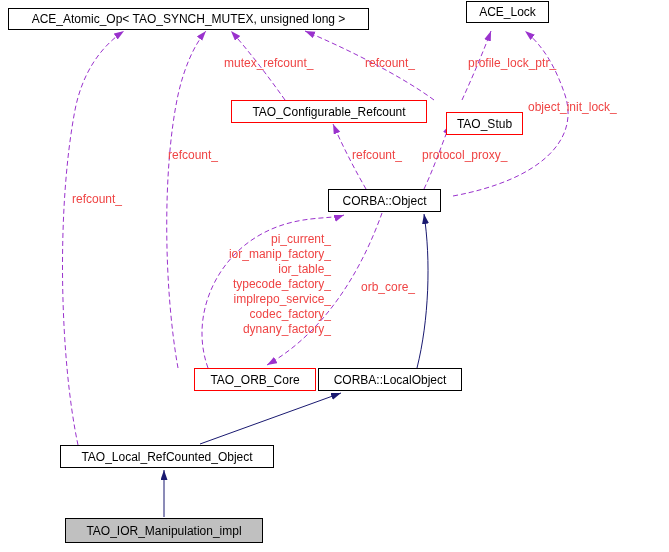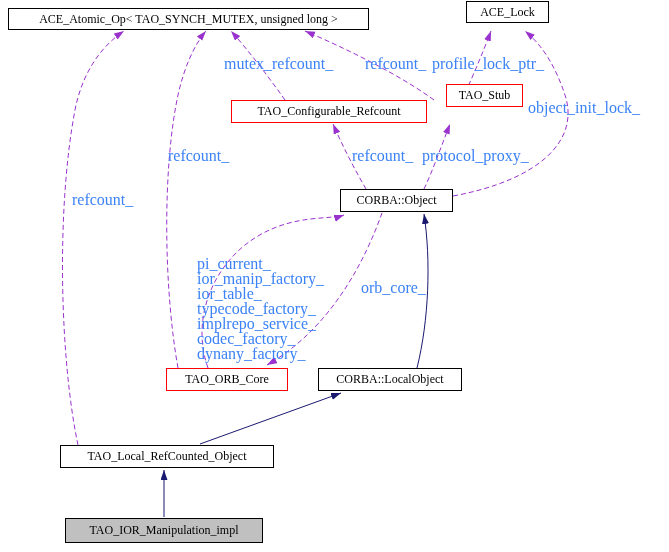--- a/index.html
+++ b/index.html
@@ -1,34 +1,34 @@
 <!DOCTYPE html>
 <html><head>
 <meta charset="utf-8">
 <style>
   html,body{margin:0;padding:0;background:#ffffff;}
   .canvas{
     position:relative;width:669px;height:552px;background:#ffffff;
-    font-family:Liberation Serif, serif;overflow:hidden;
+    font-family:Liberation Sans, sans-serif;overflow:hidden;
   }
   svg.edges{position:absolute;left:0;top:0;z-index:1;}
   .edge-usage{fill:none;stroke-width:1;stroke-dasharray:5,3;}
   .edge-inherit{fill:none;stroke-width:1;}
   .node{
     position:absolute;box-sizing:border-box;background:#ffffff;
     border:1px solid #000000;display:flex;align-items:center;justify-content:center;
     font-size:12px;color:#000000;white-space:nowrap;z-index:2;
   }
   .node-red{border-color:#ff0000;margin-left:28px;}
   .node-focus{background:#c0c0c0;}
   .elabel{
-    position:absolute;font-size:16px;color:#3b82f6;white-space:pre-line;
+    position:absolute;font-size:12px;color:#ef4444;white-space:pre-line;
     z-index:3;line-height:15px;
   }
-  .elabel-center{text-align:left;margin-top:24px;}
+  .elabel-center{text-align:right;}
 </style>
 </head>
 <body>
 
 <div class="canvas">
 
   <svg class="edges" width="669" height="552">
     <defs>
       <marker id="arrow-usage" markerWidth="11" markerHeight="8" refX="10" refY="3.5" orient="auto" markerUnits="userSpaceOnUse">
         <path d="M0,0 L10,3.5 L0,7 z" fill="#9a32cd"></path>
@@ -53,37 +53,37 @@
     <path class="edge-inherit" stroke="#191970" marker-end="url(#arrow-inherit)" d="M 200,444 L 341,393"></path>
     <path class="edge-inherit" stroke="#191970" marker-end="url(#arrow-inherit)" d="M 417,368 C 429,320 431,260 424,214"></path>
   </svg>
 
   <div class="node" style="left:8px;top:8px;width:361px;height:22px">ACE_Atomic_Op&lt; TAO_SYNCH_MUTEX, unsigned long &gt;</div>
 
   <div class="node" style="left:466px;top:1px;width:83px;height:22px">ACE_Lock</div>
 
   <div class="node node-red" style="left:203px;top:100px;width:196px;height:23px">TAO_Configurable_Refcount</div>
 
-  <div class="node node-red" style="left:418px;top:84px;width:77px;height:23px">TAO_Stub</div>
+  <div class="node node-red" style="left:418px;top:112px;width:77px;height:23px">TAO_Stub</div>
 
-  <div class="node" style="left:340px;top:189px;width:113px;height:23px">CORBA::Object</div>
+  <div class="node" style="left:328px;top:189px;width:113px;height:23px">CORBA::Object</div>
 
-  <div class="node node-red" style="left:138px;top:368px;width:122px;height:23px">TAO_ORB_Core</div>
+  <div class="node node-red" style="left:166px;top:368px;width:122px;height:23px">TAO_ORB_Core</div>
 
   <div class="node" style="left:318px;top:368px;width:144px;height:23px">CORBA::LocalObject</div>
 
   <div class="node" style="left:60px;top:445px;width:214px;height:23px">TAO_Local_RefCounted_Object</div>
 
   <div class="node node-focus" style="left:65px;top:518px;width:198px;height:25px">TAO_IOR_Manipulation_impl</div>
 
   <div class="elabel" style="left:224px;top:56px">mutex_refcount_</div>
 
   <div class="elabel" style="left:365px;top:56px">refcount_</div>
 
-  <div class="elabel" style="left:432px;top:56px">profile_lock_ptr_</div>
+  <div class="elabel" style="left:468px;top:56px">profile_lock_ptr_</div>
 
   <div class="elabel" style="left:528px;top:100px">object_init_lock_</div>
 
   <div class="elabel" style="left:168px;top:148px">refcount_</div>
 
   <div class="elabel" style="left:352px;top:148px">refcount_</div>
 
   <div class="elabel" style="left:422px;top:148px">protocol_proxy_</div>
 
   <div class="elabel" style="left:72px;top:192px">refcount_</div>

